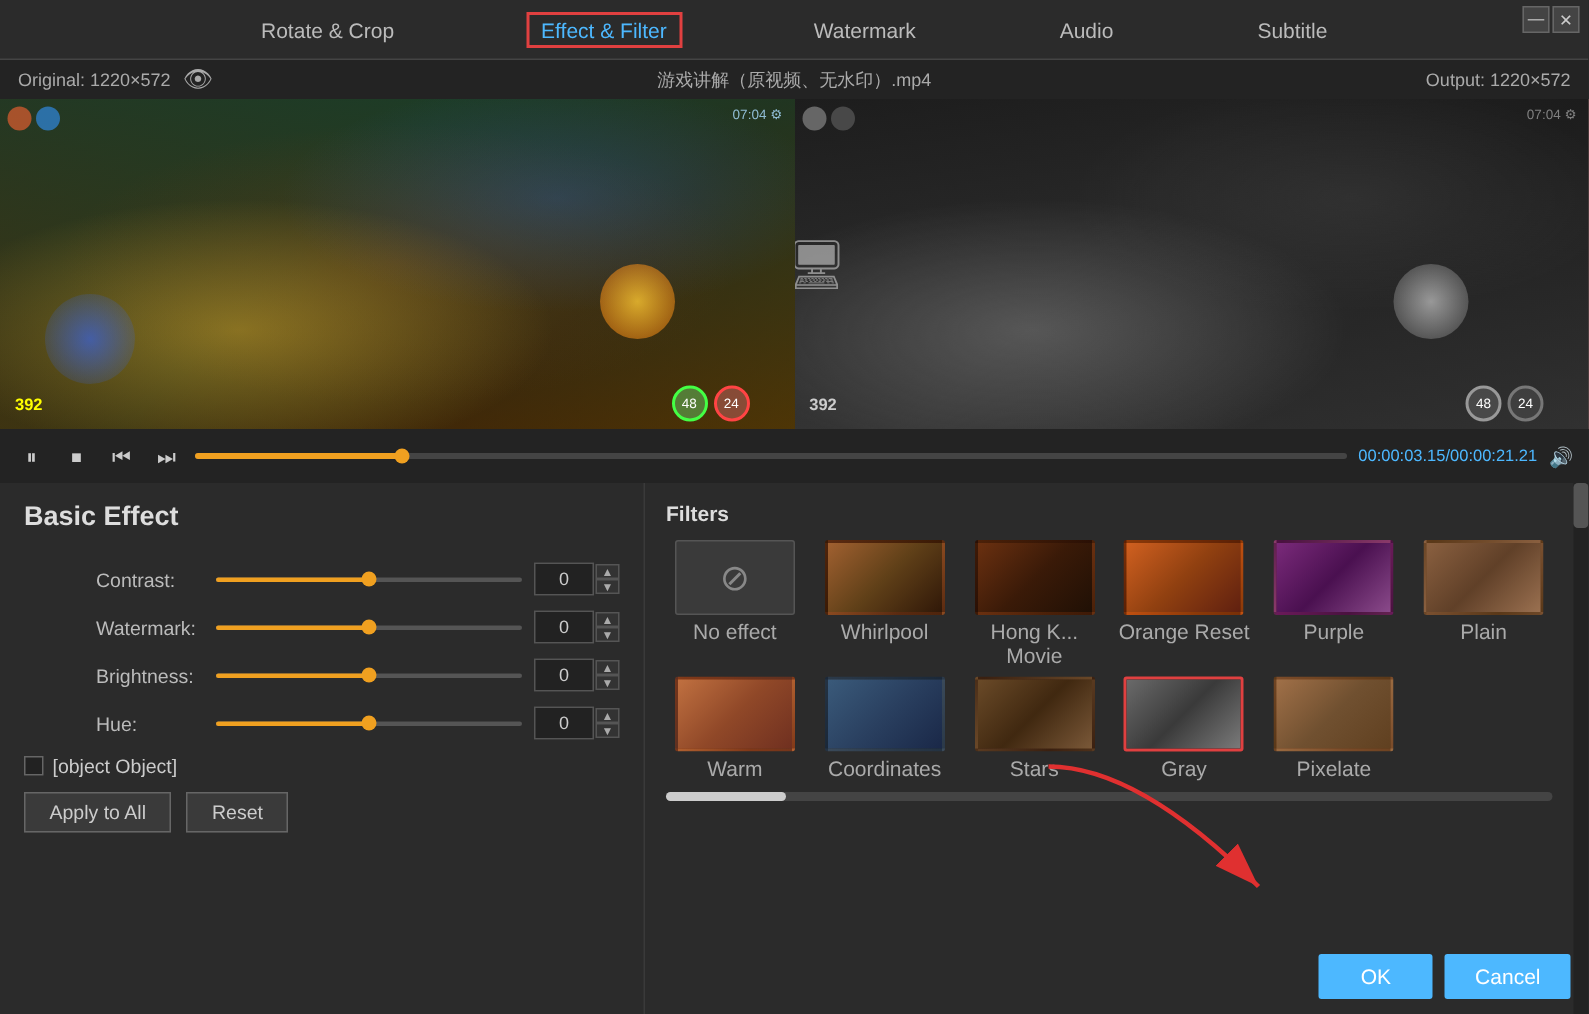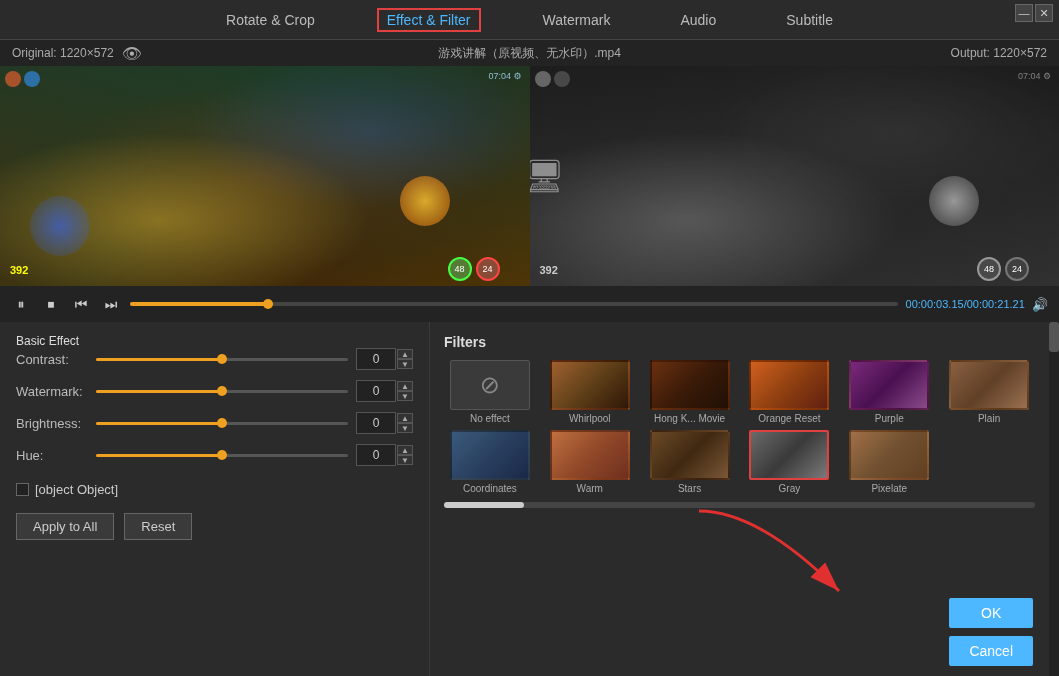--- a/index.html
+++ b/index.html
@@ -34,21 +34,21 @@
     }
 
     
     .tab-bar {
       display: flex;
       justify-content: center;
       align-items: center;
       height: 40px;
       background: #2b2b2b;
       border-bottom: 1px solid #444;
-      gap: 54px;
+      gap: 80px;
     }
     .tab-item {
       font-size: 14px;
       color: #bbb;
       cursor: pointer;
       padding: 4px 8px;
     }
     .tab-item.active {
       color: #4db8ff;
       border: 2px solid #e04040;
@@ -171,29 +171,30 @@
     }
 
     
     .left-panel {
       width: 430px;
       padding: 12px 16px;
       background: #2b2b2b;
       border-right: 1px solid #3a3a3a;
     }
     .panel-title {
-      font-size: 12px;
-      font-weight: normal;
+      font-size: 18px;
+      font-weight: bold;
       color: #ddd;
-      margin-bottom: 0;
+      margin-bottom: 20px;
     }
     .effect-row {
       display: flex;
       align-items: center;
       margin-bottom: 10px;
+      margin-left: 48px;
     }
     .effect-label {
       width: 80px;
       color: #bbb;
       font-size: 13px;
     }
     .slider-track {
       flex: 1;
       height: 3px;
       background: #555;
@@ -237,21 +238,21 @@
       background: #333;
       border: 1px solid #555;
       color: #aaa;
       font-size: 8px;
       display: flex; align-items: center; justify-content: center;
       cursor: pointer;
     }
     .checkbox-row {
       display: flex;
       align-items: center;
-      margin: 16px 0;
+      margin: 4px 0;
       gap: 6px;
     }
     .checkbox-box {
       width: 13px; height: 13px;
       border: 1px solid #666;
       background: #222;
       display: flex; align-items: center; justify-content: center;
       cursor: pointer;
     }
     .action-btns {
@@ -310,21 +311,21 @@
       font-size: 20px;
     }
     .filter-thumb.selected {
       border-color: #e04040;
     }
     .filter-thumb.no-effect {
       background: #3a3a3a;
       border: 1px solid #555;
     }
     .filter-label {
-      font-size: 10px;
+      font-size: 14px;
       color: #aaa;
       margin-top: 3px;
       text-align: center;
     }
 
     
     .f-whirlpool { background: linear-gradient(135deg, #8b4a20 0%, #5a2a10 40%, #3a1a05 100%); }
     .f-hongk { background: linear-gradient(135deg, #6a3010 0%, #4a2008 40%, #2a1005 100%); }
     .f-orange { background: linear-gradient(135deg, #c05010 0%, #8a3808 40%, #5a2005 100%); }
     .f-purple { background: linear-gradient(135deg, #6a1a5a 0%, #4a1240 40%, #8a3a6a 100%); }
@@ -362,25 +363,24 @@
       width: 100%;
       height: 30px;
       background: #555;
       border-radius: 3px;
     }
 
     
     .bottom-bar {
       position: absolute;
       bottom: 0;
-      right: 14px;
+      right: 0;
       display: flex;
       padding: 10px 12px;
       gap: 8px;
-      flex-direction: column;
     }
     .btn-ok {
       background: #4db8ff;
       color: #fff;
       border: none;
       padding: 7px 28px;
       font-size: 14px;
       cursor: pointer;
       border-radius: 2px;
     }
@@ -583,31 +583,31 @@
       </div>
 
       <div class="filter-item">
         <div class="filter-thumb f-plain">
           <div style="width:100%;height:100%;background:linear-gradient(135deg,#8a6040 0%,#604028 50%,#9a7050 100%);"></div>
         </div>
         <span class="filter-label">Plain</span>
       </div>
 
       <div class="filter-item">
+        <div class="filter-thumb f-warm">
+          <div style="width:100%;height:100%;background:linear-gradient(135deg,#c07040 0%,#904828 50%,#703020 100%);"></div>
+        </div>
+        <span class="filter-label">Warm</span>
+      </div>
+
+      <div class="filter-item">
         <div class="filter-thumb f-coords">
           <div style="width:100%;height:100%;background:linear-gradient(135deg,#3a5a7a 0%,#2a4060 50%,#1a2848 100%);"></div>
         </div>
         <span class="filter-label">Coordinates</span>
-      </div>
-
-      <div class="filter-item">
-        <div class="filter-thumb f-warm">
-          <div style="width:100%;height:100%;background:linear-gradient(135deg,#c07040 0%,#904828 50%,#703020 100%);"></div>
-        </div>
-        <span class="filter-label">Warm</span>
       </div>
 
       <div class="filter-item">
         <div class="filter-thumb f-stars">
           <div style="width:100%;height:100%;background:linear-gradient(135deg,#6a4a28 0%,#402810 50%,#7a5838 100%);"></div>
         </div>
         <span class="filter-label">Stars</span>
       </div>
 
 

